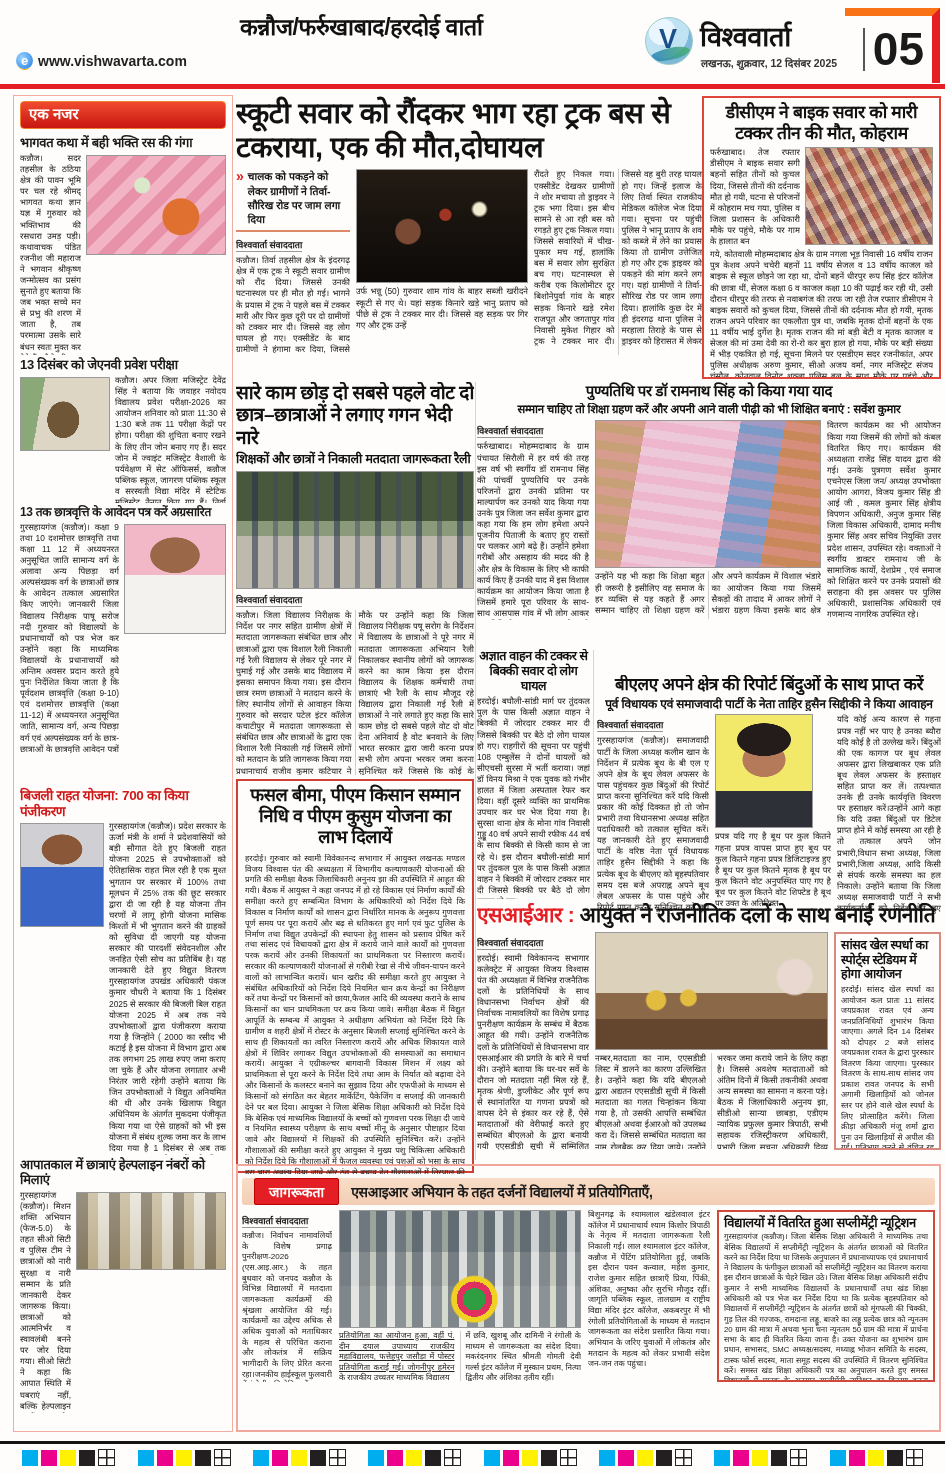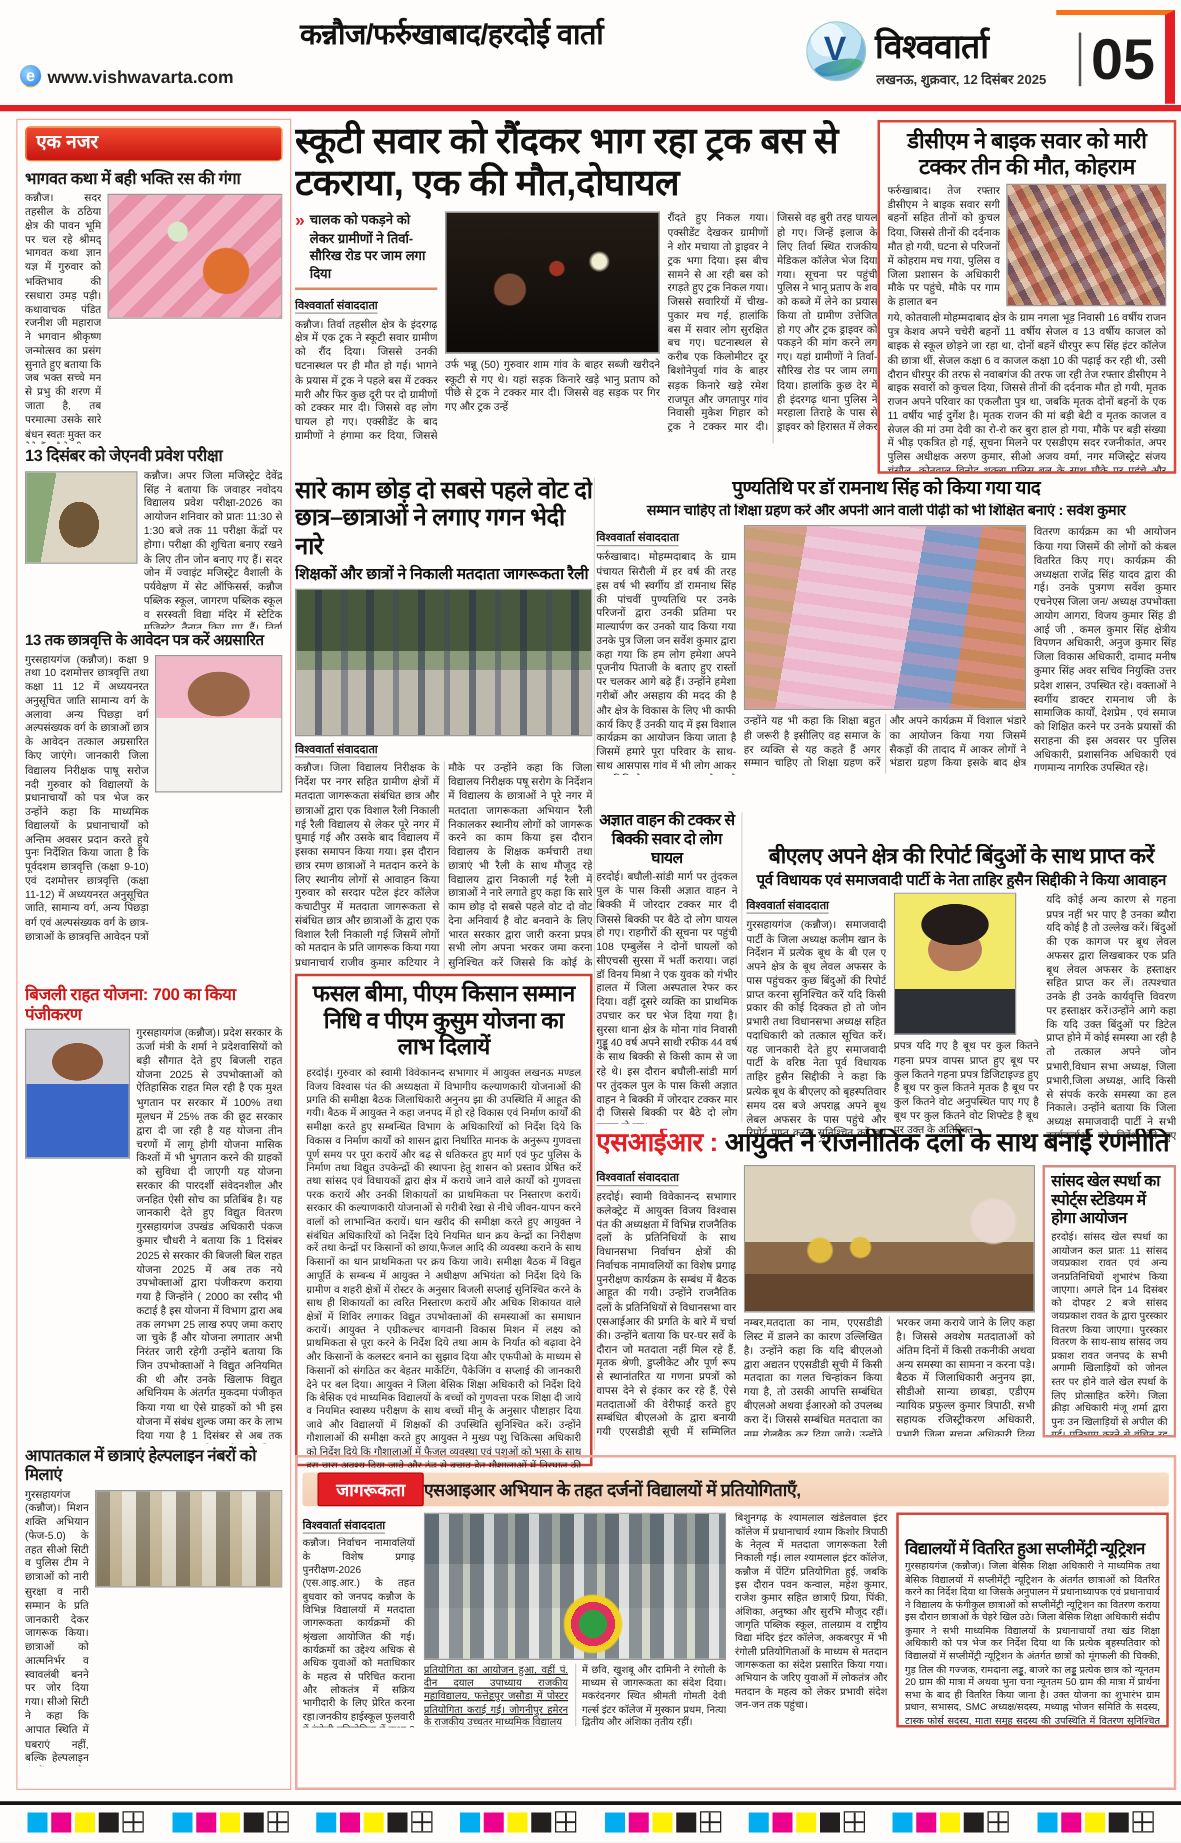--- a/index.html
+++ b/index.html
@@ -13,21 +13,21 @@
           box-shadow:0 2px 0 -1px #f6a821;}
   .region{left:240px;top:14px;width:430px;text-align:left;font-size:23px;font-weight:bold;letter-spacing:-.5px;}
   .globe{left:645px;top:17px;width:48px;height:48px;border-radius:50%;
          background:radial-gradient(circle at 35% 30%,#eaf6ff 0 30%,#bfe3f2 31% 60%,#7fb8d8 61%);
          border:1px solid #9cc;overflow:hidden;}
   .globe:after{content:"V";position:absolute;left:13px;top:6px;font-size:27px;font-weight:bold;color:#1b4f8a;}
   .globe:before{content:"";position:absolute;left:4px;top:30px;width:40px;height:12px;border-radius:50%;
          background:linear-gradient(90deg,#2a7ec0,#45b06a);transform:rotate(-12deg);opacity:.85;}
   .brand{left:700px;top:22px;font-size:27px;font-weight:bold;letter-spacing:-.5px;}
   .edition{left:701px;top:56px;font-size:10.5px;font-weight:bold;color:#333;}
-  .pagebox{left:845px;top:8px;width:95px;height:75px;border-top:4px solid #f97316;border-right:8px solid #e31e24;
+  .pagebox{left:845px;top:8px;width:95px;height:75px;border-top:8px solid #f97316;border-right:8px solid #e31e24;
            display:flex;align-items:center;justify-content:flex-end;}
   .pagenum{font-size:46px;font-weight:bold;border-left:2px solid #555;padding-left:8px;margin-right:8px;line-height:.95;}
   .redrule{left:0;top:84px;width:945px;height:5px;background:#e31e24;}
   .blackrule{left:0;top:1441px;width:945px;height:3px;background:#151515;}
   
   .hl{font-weight:bold;color:#111;letter-spacing:-.4px;line-height:1.18;}
   .sub{font-weight:bold;color:#111;letter-spacing:-.2px;line-height:1.2;}
   .byline{font-weight:bold;font-size:9px;border-bottom:1px solid #999;display:inline-block;margin:2px 0 3px;}
   .bt{font-size:8.4px;line-height:1.32;text-align:justify;color:#222;overflow:hidden;}
   .cols2{column-count:2;column-gap:7px;column-rule:1px solid #cfcdc8;}
@@ -40,21 +40,21 @@
   .sb-hl{font-size:13px;font-weight:bold;letter-spacing:-.3px;margin:3px 0 2px;line-height:1.15;}
   .sb-hl.red{color:#d01818;font-size:13.5px;margin-top:35px;}
   .ph{background:#ccc;border:1px solid #999;}
   .fr{float:right;margin:2px 0 2px 5px;}
   .fl{float:left;margin:2px 5px 2px 0;}
   .dcmbox{left:702px;top:96px;width:239px;height:283px;border:2px solid #e0453a;padding:4px 6px;}
   .fasalbox{left:236px;top:779px;width:238px;height:394px;border:2px solid #cf4034;padding:4px 7px;}
   .sportsbox{width:103px;border:2px solid #d98a7e;padding:4px 5px;overflow:hidden;}
   .bottomsec{left:236px;top:1164px;width:705px;height:268px;border:2px solid #f0a89e;padding:2px 4px;}
   .strip{margin-top:10px;height:27px;background:linear-gradient(#f8ddc6,#f3cdb4);border-radius:3px;
-         display:flex;align-items:center;}
+         display:flex;align-items:center;gap:12px;}
   .kicker{background:#e31e24;border:1px solid #b00;color:#fff;font-weight:bold;font-size:14px;
           padding:3px 14px;margin-left:12px;border-radius:2px;}
   .striptxt{font-size:14px;font-weight:bold;letter-spacing:-.3px;}
   .nutbox{flex:1;border:2px solid #d04a3c;padding:3px 5px;overflow:hidden;}
   .vline{width:1px;background:#d8d6d0;}
   
   .ph-katha{background:radial-gradient(circle at 68% 62%,#e07030 0 16%,transparent 17%),
             radial-gradient(circle at 40% 30%,#d8e8c8 0 7%,transparent 8%),
             repeating-linear-gradient(135deg,#f2b4c4 0 11px,#e792a8 11px 22px);}
   .ph-speaker{background:radial-gradient(ellipse 30% 42% at 48% 58%,#6f5636 0 60%,transparent 61%),
@@ -263,21 +263,21 @@
       </div>
       <div style="width:242px;flex:none;overflow:hidden;">
         <div class="ph ph-rangoli" style="width:240px;height:116px;"></div>
         <div style="display:flex;gap:5px;margin-top:3px;">
           <div class="bt" style="flex:1;height:50px;font-size:8px;text-decoration:underline;">प्रतियोगिता का आयोजन हुआ, वहीं पं. दीन दयाल उपाध्याय राजकीय महाविद्यालय, फत्तेहपुर जसौड़ा में पोस्टर प्रतियोगिता कराई गई। जोगनीपुर हमेरन के राजकीय उच्चतर माध्यमिक विद्यालय</div>
           <div class="bt" style="flex:1;height:50px;font-size:8px;border-left:1px solid #cfcdc8;padding-left:5px;">में छवि, खुशबू और दामिनी ने रंगोली के माध्यम से जागरूकता का संदेश दिया। मकरंदनगर स्थित श्रीमती गोमती देवी गर्ल्स इंटर कॉलेज में मुस्कान प्रथम, नित्या द्वितीय और अंशिका तृतीय रहीं।</div>
         </div>
       </div>
       <div class="bt" style="width:122px;flex:none;font-size:8.1px;">बिशुनगढ़ के श्यामलाल खंडेलवाल इंटर कॉलेज में प्रधानाचार्य श्याम किशोर त्रिपाठी के नेतृत्व में मतदाता जागरूकता रैली निकाली गई। लाल श्यामलाल इंटर कॉलेज, कन्नौज में पेंटिंग प्रतियोगिता हुई, जबकि इस दौरान पवन कन्वाल, महेश कुमार, राजेश कुमार सहित छात्राएँ प्रिया, पिंकी, अंशिका, अनुष्का और सुरभि मौजूद रहीं। जागृति पब्लिक स्कूल, तालग्राम व राष्ट्रीय विद्या मंदिर इंटर कॉलेज, अकबरपुर में भी रंगोली प्रतियोगिताओं के माध्यम से मतदान जागरूकता का संदेश प्रसारित किया गया।अभियान के जरिए युवाओं में लोकतंत्र और मतदान के महत्व को लेकर प्रभावी संदेश जन-जन तक पहुंचा।</div>
       <div class="nutbox">
-        <div class="hl" style="font-size:13px;margin-top:16px;">विद्यालयों में वितरित हुआ सप्लीमेंट्री न्यूट्रिशन</div>
+        <div class="hl" style="font-size:13px;">विद्यालयों में वितरित हुआ सप्लीमेंट्री न्यूट्रिशन</div>
         <div class="bt" style="margin-top:2px;font-size:7.8px;">गुरसहायगंज (कन्नौज)। जिला बेसिक शिक्षा अधिकारी ने माध्यमिक तथा बेसिक विद्यालयों में सप्लीमेंट्री न्यूट्रिशन के अंतर्गत छात्राओं को वितरित करने का निर्देश दिया था जिसके अनुपालन में प्रधानाध्यापक एवं प्रधानाचार्य ने विद्यालय के फंगीकुल छात्राओं को सप्लीमेंट्री न्यूट्रिशन का वितरण कराया इस दौरान छात्राओं के चेहरे खिल उठे। जिला बेसिक शिक्षा अधिकारी संदीप कुमार ने सभी माध्यमिक विद्यालयों के प्रधानाचार्यों तथा खंड शिक्षा अधिकारी को पत्र भेज कर निर्देश दिया था कि प्रत्येक बृहस्पतिवार को विद्यालयों में सप्लीमेंट्री न्यूट्रिशन के अंतर्गत छात्रों को मूंगफली की चिक्की, गुड़ तिल की गज्जक, रामदाना लड्डू, बाजरे का लड्डू प्रत्येक छात्र को न्यूनतम 20 ग्राम की मात्रा में अथवा भुना चना न्यूनतम 50 ग्राम की मात्रा में प्रार्थना सभा के बाद ही वितरित किया जाना है। उक्त योजना का शुभारंभ ग्राम प्रधान, सभासद, SMC अध्यक्ष/सदस्य, मध्याह्न भोजन समिति के सदस्य, टास्क फोर्स सदस्य, माता समूह सदस्य की उपस्थिति में वितरण सुनिश्चित करें। समस्त खंड शिक्षा अधिकारी पत्र का अनुपालन करते हुए समस्त विद्यालयों में मानक के अनुसार सप्लीमेंट्री न्यूट्रिशन का वितरण करना सुनिश्चित करें।</div>
       </div>
     </div>
   </div>
 
   <div class="abs blackrule"></div>
   <div class="abs" id="colorbars">
       <div class="cb-group">
         <span class="cb-sq" style="background: rgb(0, 173, 238);"></span>
         <span class="cb-sq" style="background: rgb(236, 1, 140);"></span>

